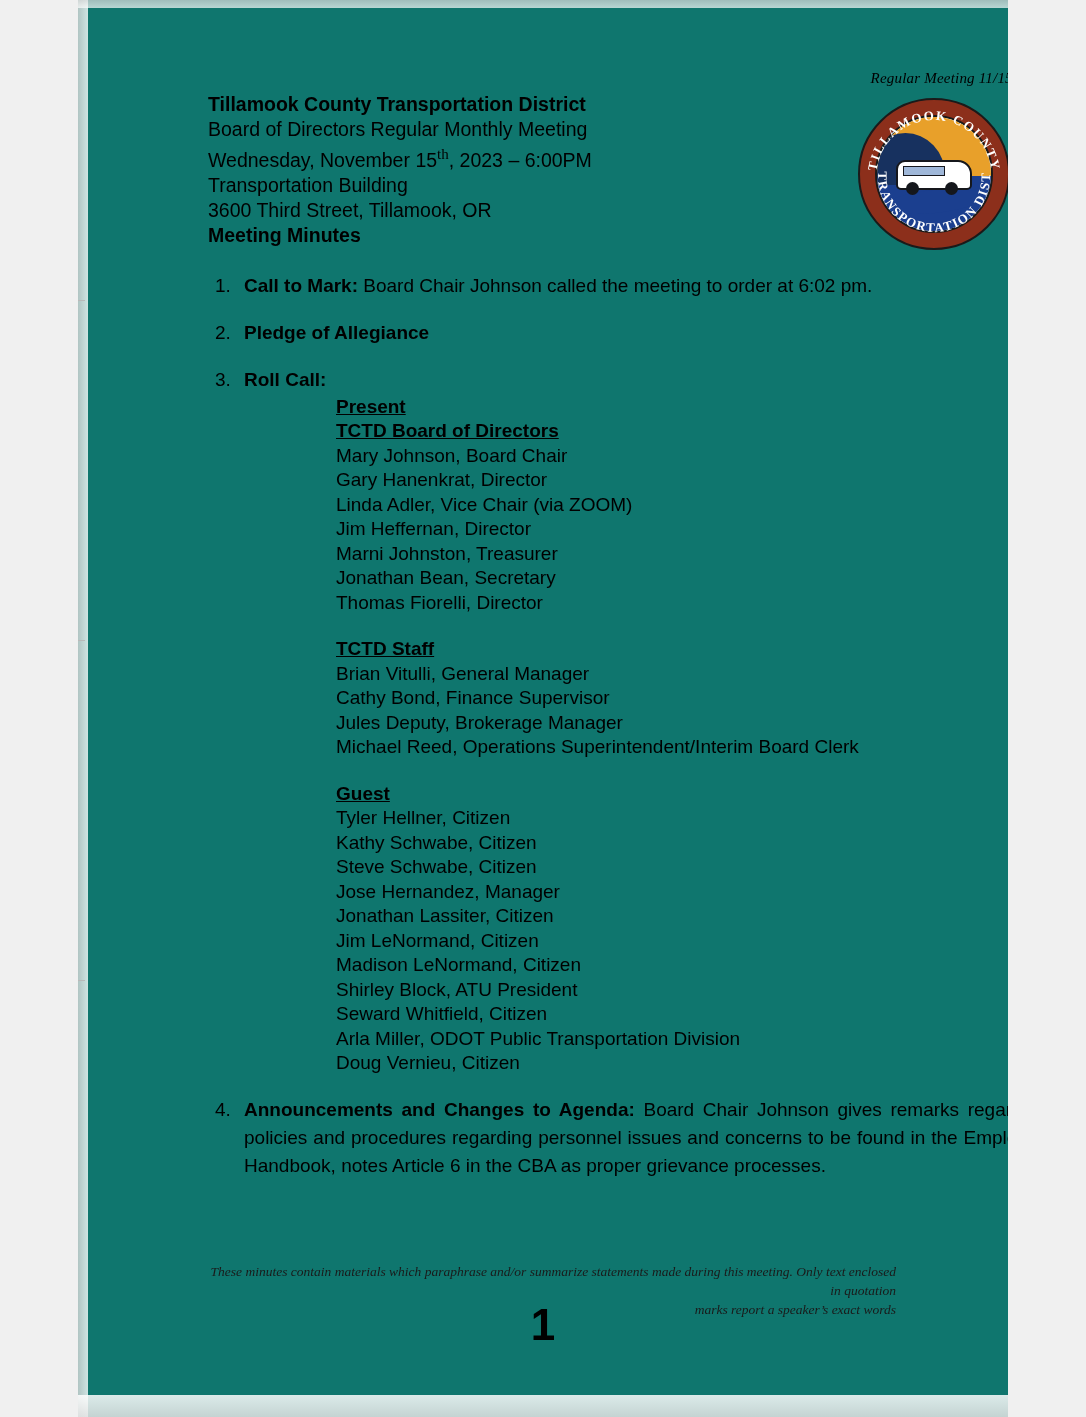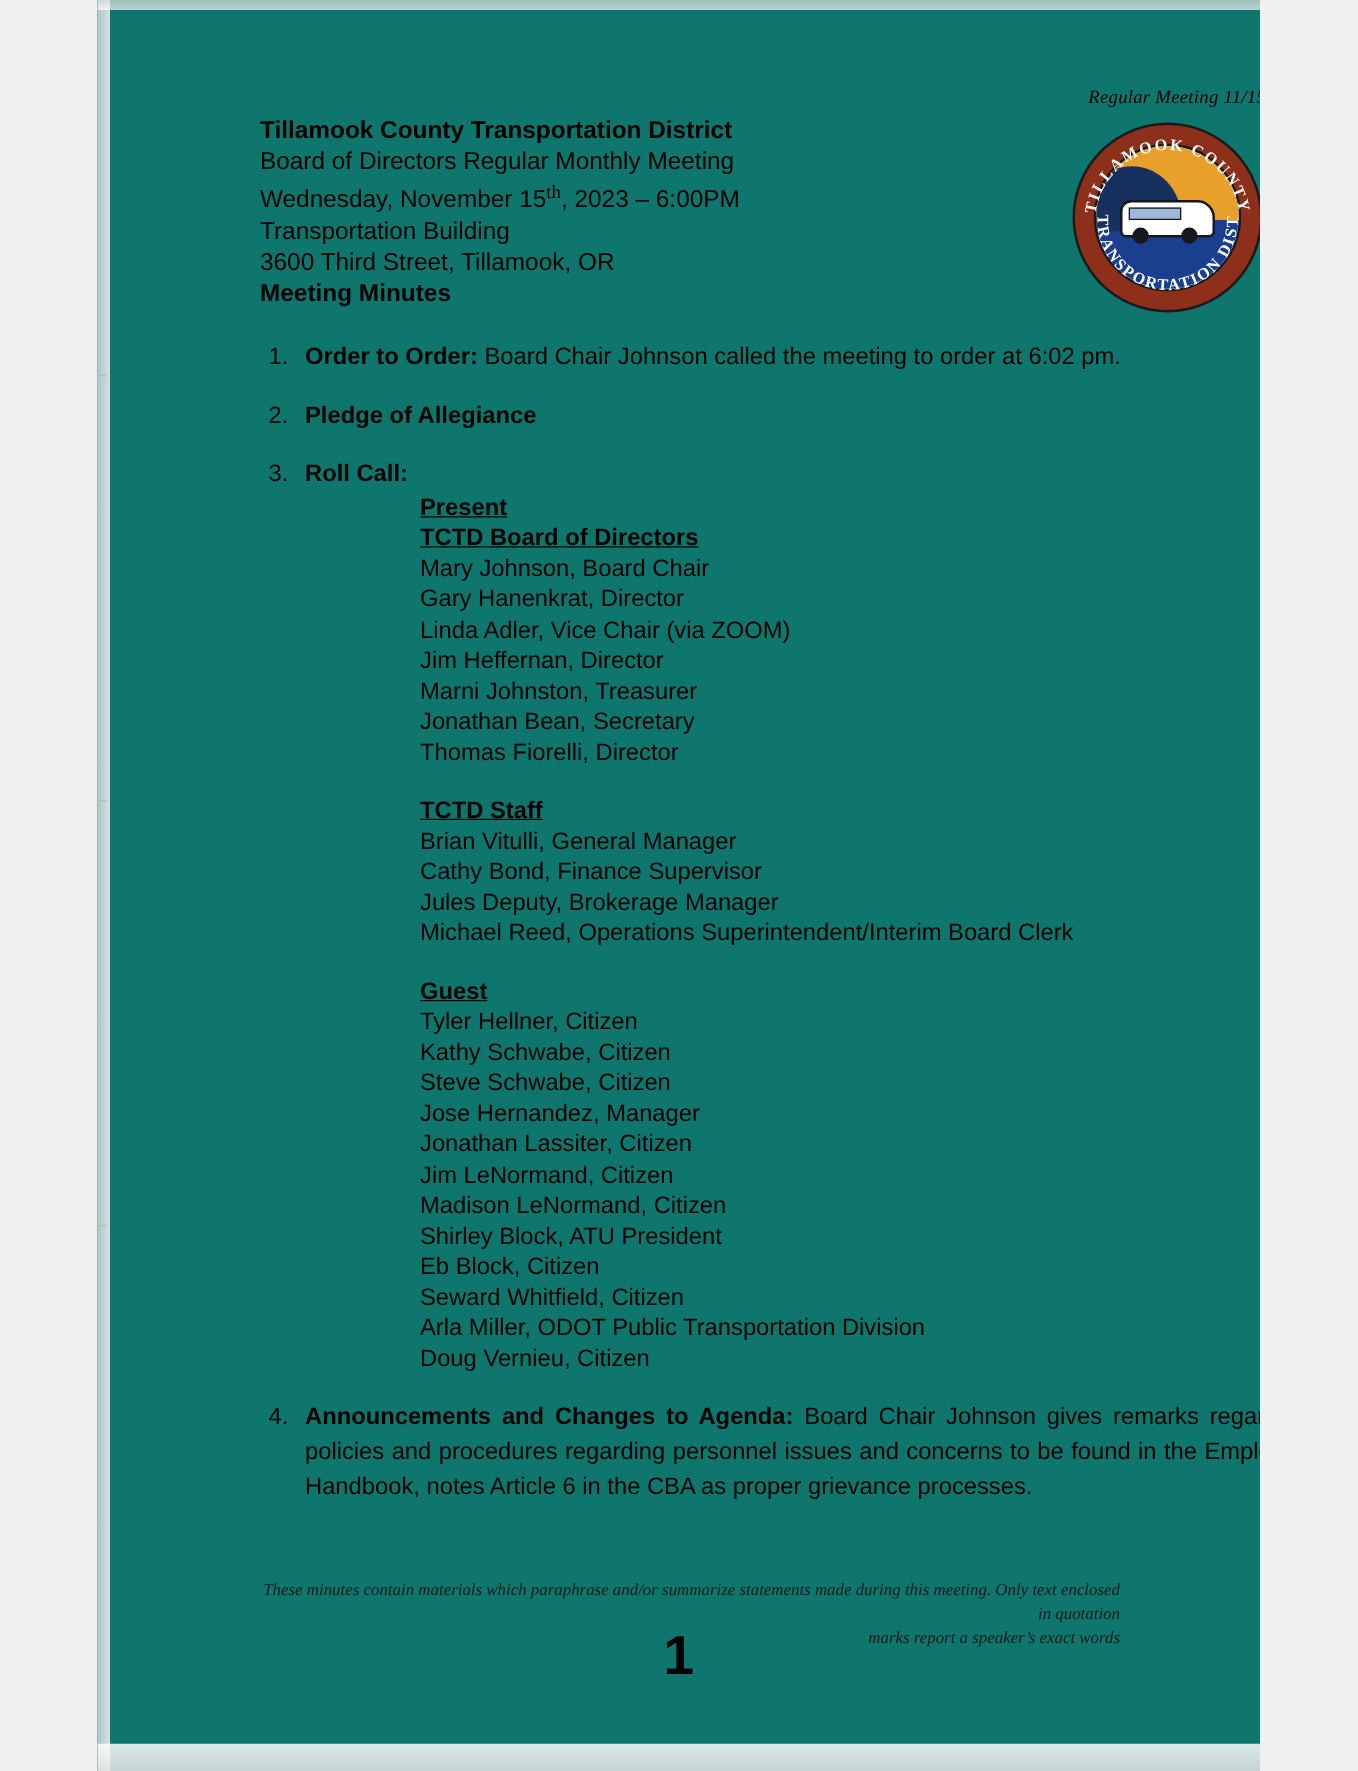--- a/index.html
+++ b/index.html
@@ -272,21 +272,21 @@
             <path id="arcBot" d="M 20 78 A 56 56 0 0 0 132 78"></path>
           </defs>
           <text><textPath href="#arcTop" startOffset="50%" text-anchor="middle">TILLAMOOK COUNTY</textPath></text>
           <text><textPath href="#arcBot" startOffset="50%" text-anchor="middle">TRANSPORTATION DIST</textPath></text>
         </svg>
       </div>
     </div>
 
     <ol class="agenda">
       <li>
-        <strong>Order to Order:</strong><span> Board Chair Johnson called the meeting to order at 6:02 pm.</span>
+        <strong>Call to Mark:</strong><span> Board Chair Johnson called the meeting to order at 6:02 pm.</span>
       </li>
       <li>
         <strong>Pledge of Allegiance</strong><span></span>
       </li>
       <li>
         <strong>Roll Call:</strong>
 
         <div class="roll-block">
           <div class="roll-head">Present</div>
 
@@ -321,21 +321,20 @@
             <div class="roll-sub">Guest</div>
             <ul class="roll-list">
               <li>Tyler Hellner, Citizen</li>
               <li>Kathy Schwabe, Citizen</li>
               <li>Steve Schwabe, Citizen</li>
               <li>Jose Hernandez, Manager</li>
               <li>Jonathan Lassiter, Citizen</li>
               <li>Jim LeNormand, Citizen</li>
               <li>Madison LeNormand, Citizen</li>
               <li>Shirley Block, ATU President</li>
-              <li>Eb Block, Citizen</li>
               <li>Seward Whitfield, Citizen</li>
               <li>Arla Miller, ODOT Public Transportation Division</li>
               <li>Doug Vernieu, Citizen</li>
             </ul>
           </div>
         </div>
       </li>
 
       <li class="item4">
         <strong>Announcements and Changes to Agenda:</strong><span>  Board Chair Johnson gives remarks regarding policies and procedures regarding personnel issues and concerns to be found in the Employee Handbook, notes Article 6 in the CBA as proper grievance processes.</span>

